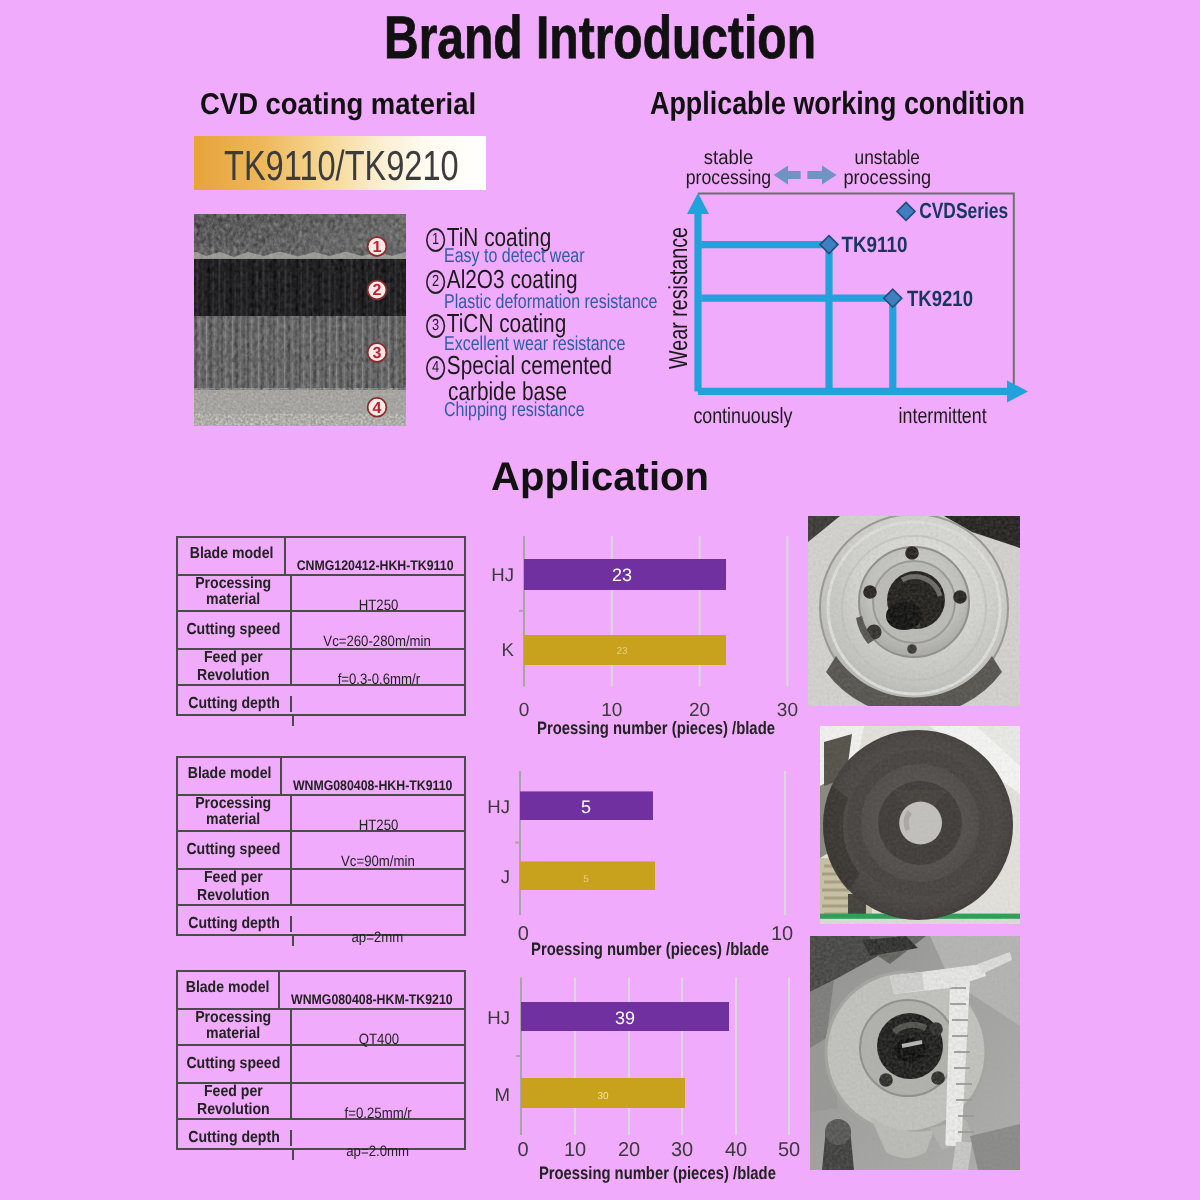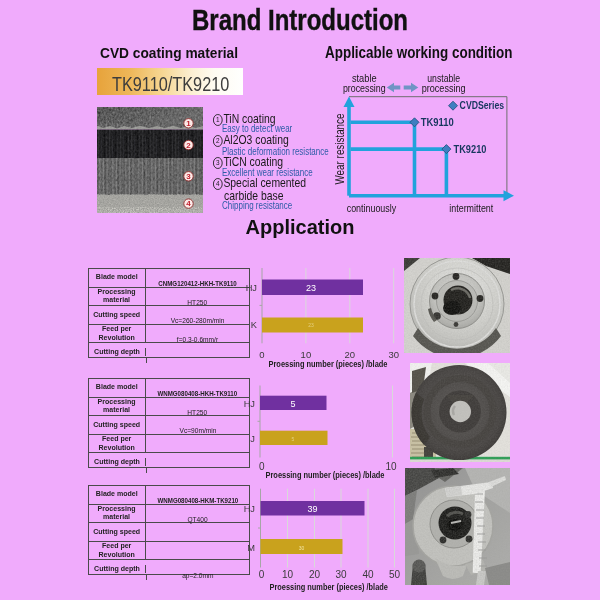--- a/index.html
+++ b/index.html
@@ -129,24 +129,24 @@
     <text x="143.5" y="92.8" textLength="33" lengthAdjust="spacingAndGlyphs">TK9210</text>
     <text x="149.6" y="48.8" textLength="44.5" lengthAdjust="spacingAndGlyphs">CVDSeries</text>
   </g>
   <text x="33.5" y="89" font-size="13" fill="#1a1a1a" text-anchor="middle" textLength="71" lengthAdjust="spacingAndGlyphs" transform="rotate(-90 33.5 89)">Wear resistance</text>
   <g font-size="11" fill="#1a1a1a">
     <text x="36.7" y="151.5" textLength="49.5" lengthAdjust="spacingAndGlyphs">continuously</text>
     <text x="139.3" y="151.5" textLength="44" lengthAdjust="spacingAndGlyphs">intermittent</text>
   </g>
 </svg>
 
-<div class="abs" style="left:0;top:216px;width:600px;text-align:center;font-size:20px;font-weight:bold;color:#111;">Application</div>
+<div class="abs" style="left:0;top:228px;width:600px;text-align:center;font-size:20px;font-weight:bold;color:#111;">Application</div>
 
 <style>
-.tbl{position:absolute;left:88px;width:162px;height:90px;border:1px solid #4a4a4a;box-sizing:border-box;}
+.tbl{position:absolute;left:88px;width:145px;height:90px;border:1px solid #4a4a4a;box-sizing:border-box;}
 .tbl .row{display:flex;height:17.6px;border-bottom:1px solid #4a4a4a;}
 .tbl .row:last-child{border-bottom:none;align-items:center;}
 .tbl:after{content:"";position:absolute;left:56.5px;top:100%;width:1px;height:6px;background:#4a4a4a;}
 .tbl .c1{width:56px;border-right:1px solid #4a4a4a;display:flex;align-items:center;justify-content:center;font-weight:bold;font-size:8px;color:#222;text-align:center;line-height:1.08;white-space:nowrap;}
 .tbl .c1>span{transform:scaleX(.88);}
 .tbl .c2{flex:1;display:flex;align-items:center;justify-content:center;font-size:7.5px;color:#222;text-align:center;white-space:nowrap;margin-top:12px;}
 .tbl .c2>span{transform:scaleX(.88);}
 .tbl .bm{font-weight:bold;font-size:7px;}
 </style>
 <div class="tbl" style="top:268px;">
@@ -215,20 +215,23 @@
       </div>
   <div class="row">
         <div class="c1">
           <span>Feed per<br>Revolution</span>
         </div>
       </div>
   <div class="row">
         <div class="c1">
           <span>Cutting depth</span>
         </div>
+        <div class="c2">
+          <span>ap=2mm</span>
+        </div>
       </div>
 </div>
 <div class="tbl" style="top:485px;">
   <div class="row">
         <div class="c1">
           <span>Blade model</span>
         </div>
         <div class="c2 bm">
           <span>WNMG080408-HKM-TK9210</span>
         </div>
@@ -242,20 +245,23 @@
         </div>
       </div>
   <div class="row">
         <div class="c1">
           <span>Cutting speed</span>
         </div>
       </div>
   <div class="row">
         <div class="c1">
           <span>Feed per<br>Revolution</span>
+        </div>
+        <div class="c2">
+          <span>f=0.25mm/r</span>
         </div>
       </div>
   <div class="row">
         <div class="c1">
           <span>Cutting depth</span>
         </div>
         <div class="c2">
           <span>ap=2.0mm</span>
         </div>
       </div>

